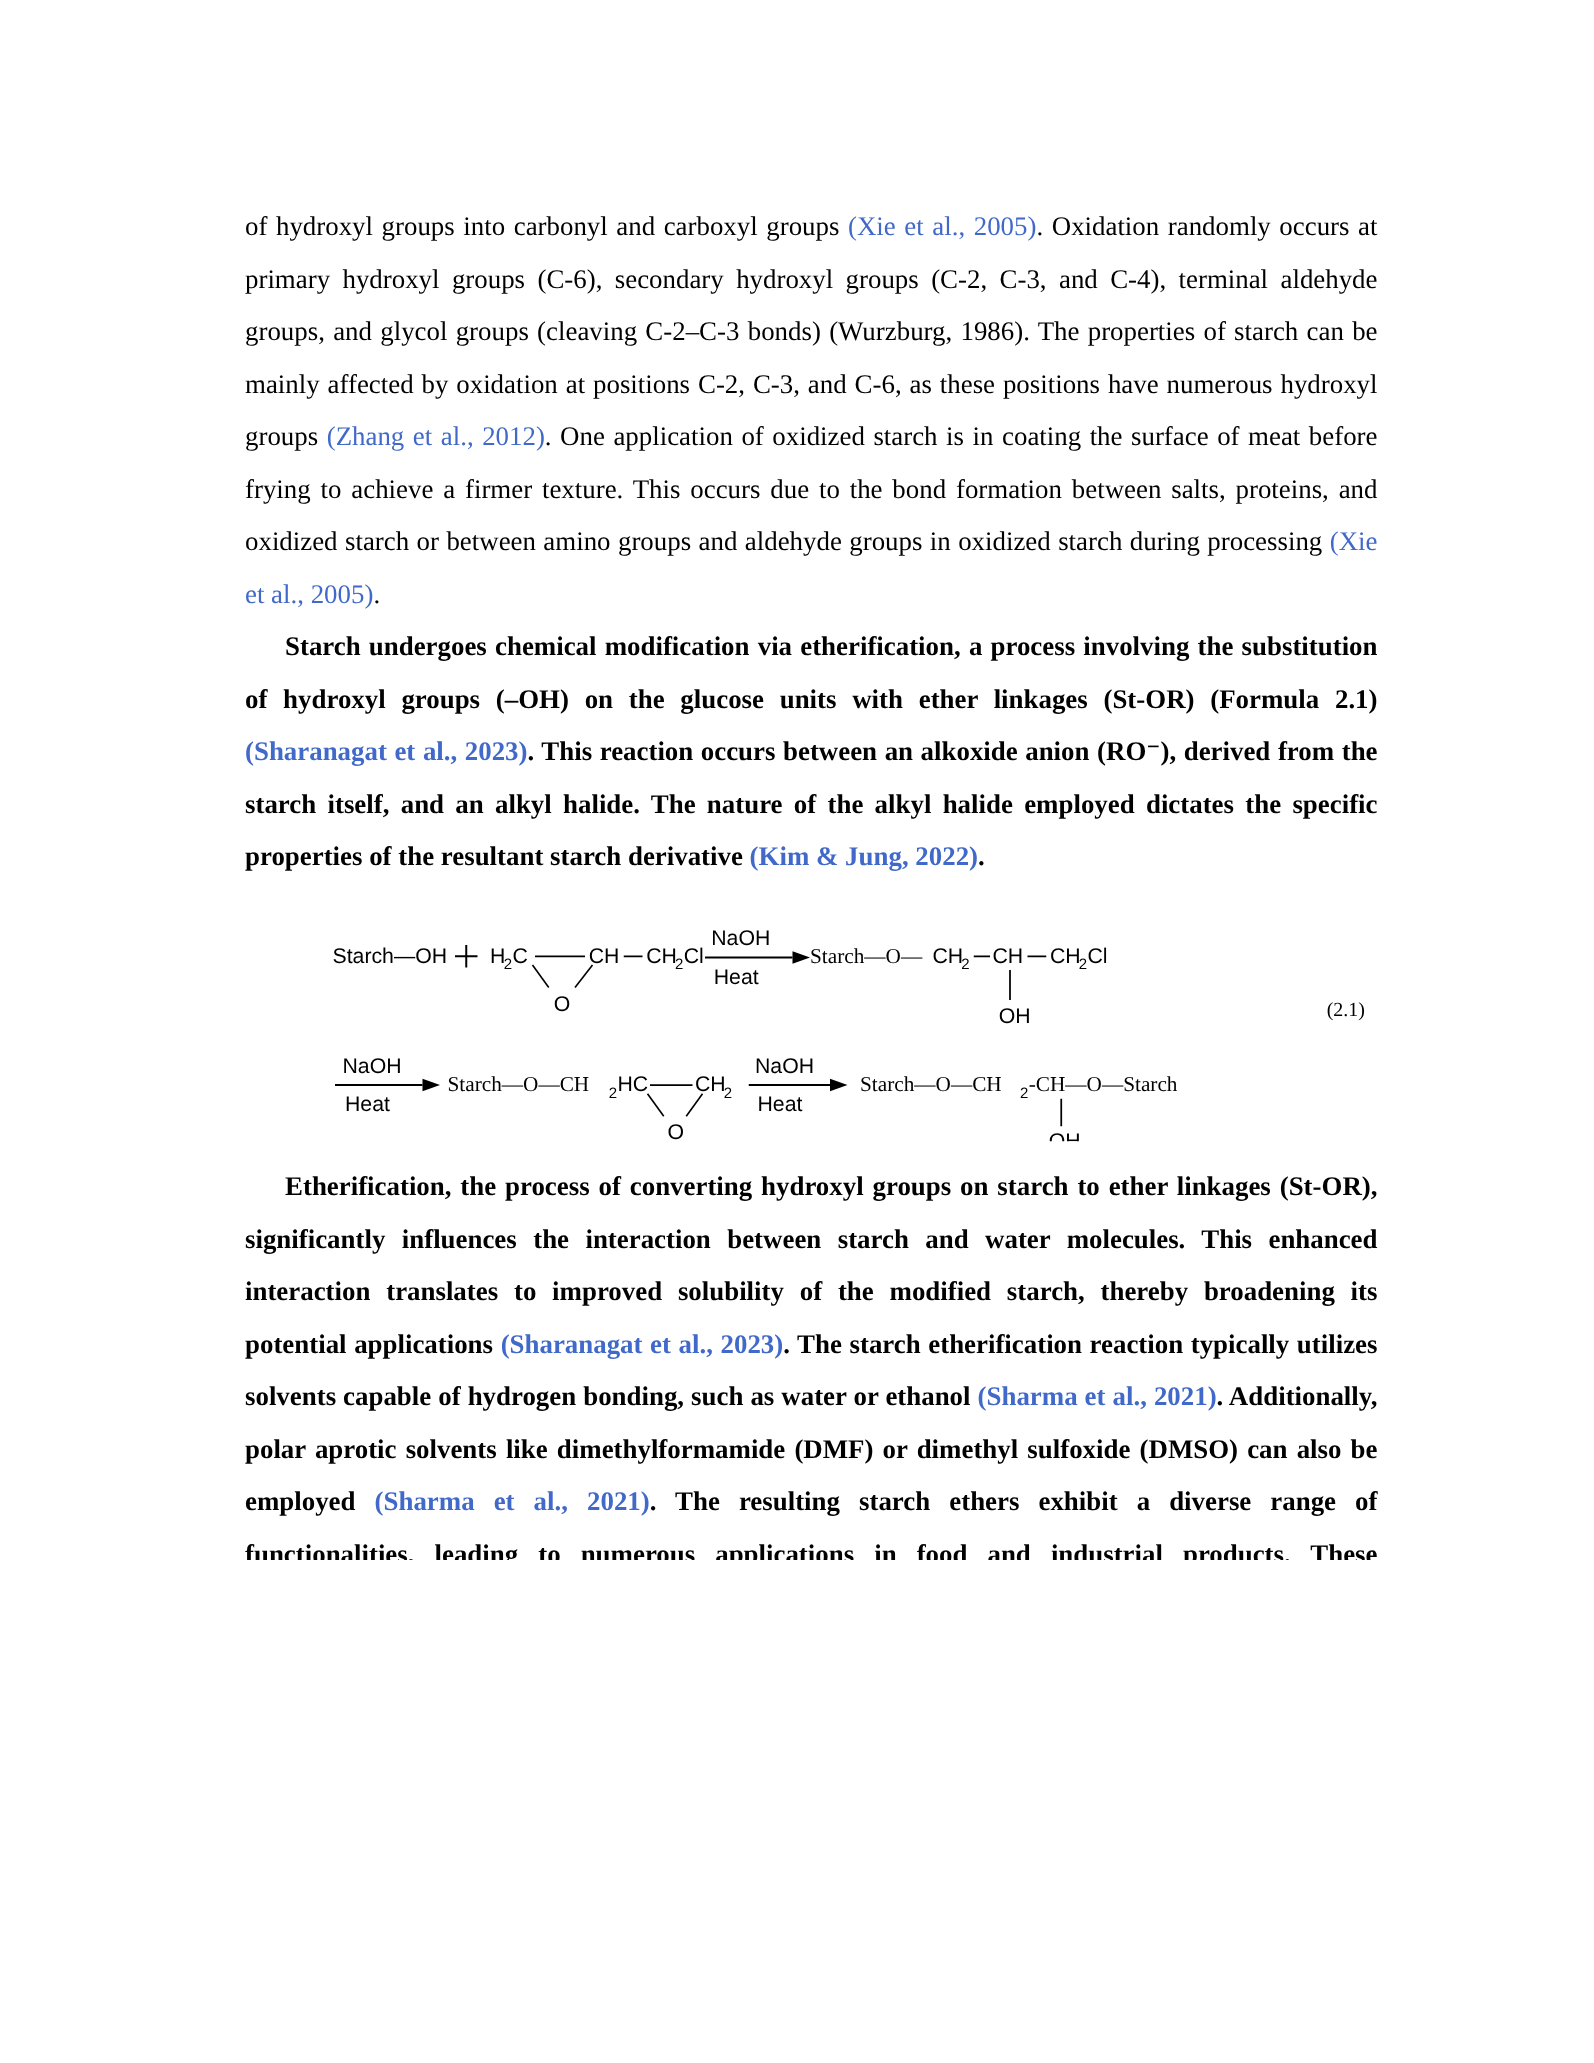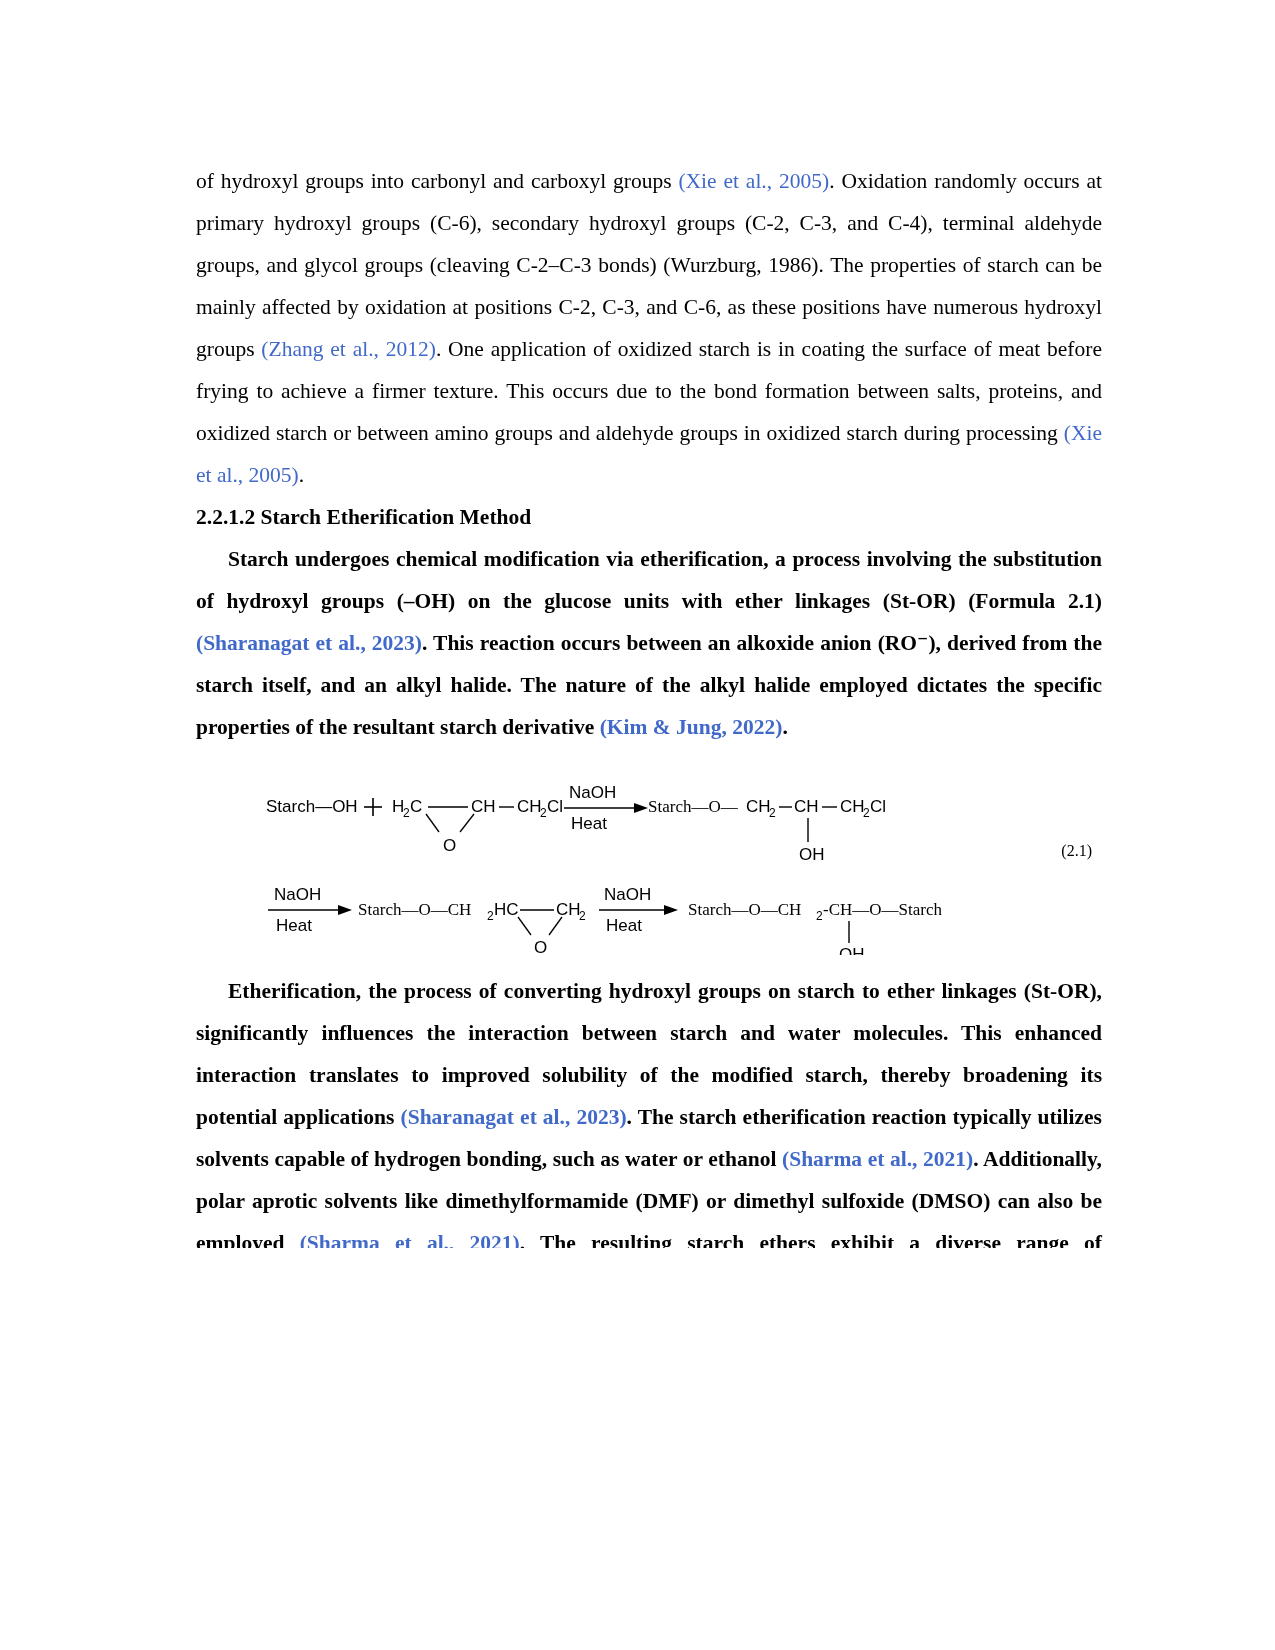--- a/index.html
+++ b/index.html
@@ -74,21 +74,20 @@
 </style>
 </head>
 <body>
 
 <div class="page">
 
   <div class="content">
 
     <p class="body-text"><span>of hydroxyl groups into carbonyl and carboxyl groups </span><span class="cite">(Xie et al., 2005)</span><span>. Oxidation randomly occurs at primary hydroxyl groups (C-6), secondary hydroxyl groups (C-2, C-3, and C-4), terminal aldehyde groups, and glycol groups (cleaving C-2–C-3 bonds) (Wurzburg, 1986). The properties of starch can be mainly affected by oxidation at positions C-2, C-3, and C-6, as these positions have numerous hydroxyl groups </span><span class="cite">(Zhang et al., 2012)</span><span>. One application of oxidized starch is in coating the surface of meat before frying to achieve a firmer texture. This occurs due to the bond formation between salts, proteins, and oxidized starch or between amino groups and aldehyde groups in oxidized starch during processing </span><span class="cite">(Xie et al., 2005)</span><span>.</span></p>
 
-    <h3 class="heading">2.2.1.2 Starch Etherification Method</h3>
 
     <p class="body-text indent"><span>Starch undergoes chemical modification via etherification, a process involving the substitution of hydroxyl groups (–OH) on the glucose units with ether linkages (St-OR) (Formula 2.1) </span><span class="cite">(Sharanagat et al., 2023)</span><span>. This reaction occurs between an alkoxide anion (RO⁻), derived from the starch itself, and an alkyl halide. The nature of the alkyl halide employed dictates the specific properties of the resultant starch derivative </span><span class="cite">(Kim &amp; Jung, 2022)</span><span>.</span></p>
 
     <div class="formula-block">
       <div class="formula-svg-wrap">
         <svg width="906" height="185" viewBox="0 0 906 185" xmlns="http://www.w3.org/2000/svg">
           <g font-family="Liberation Sans, sans-serif" font-size="17" fill="#000">
 
             <text x="70" y="42">Starch—OH</text>
 

